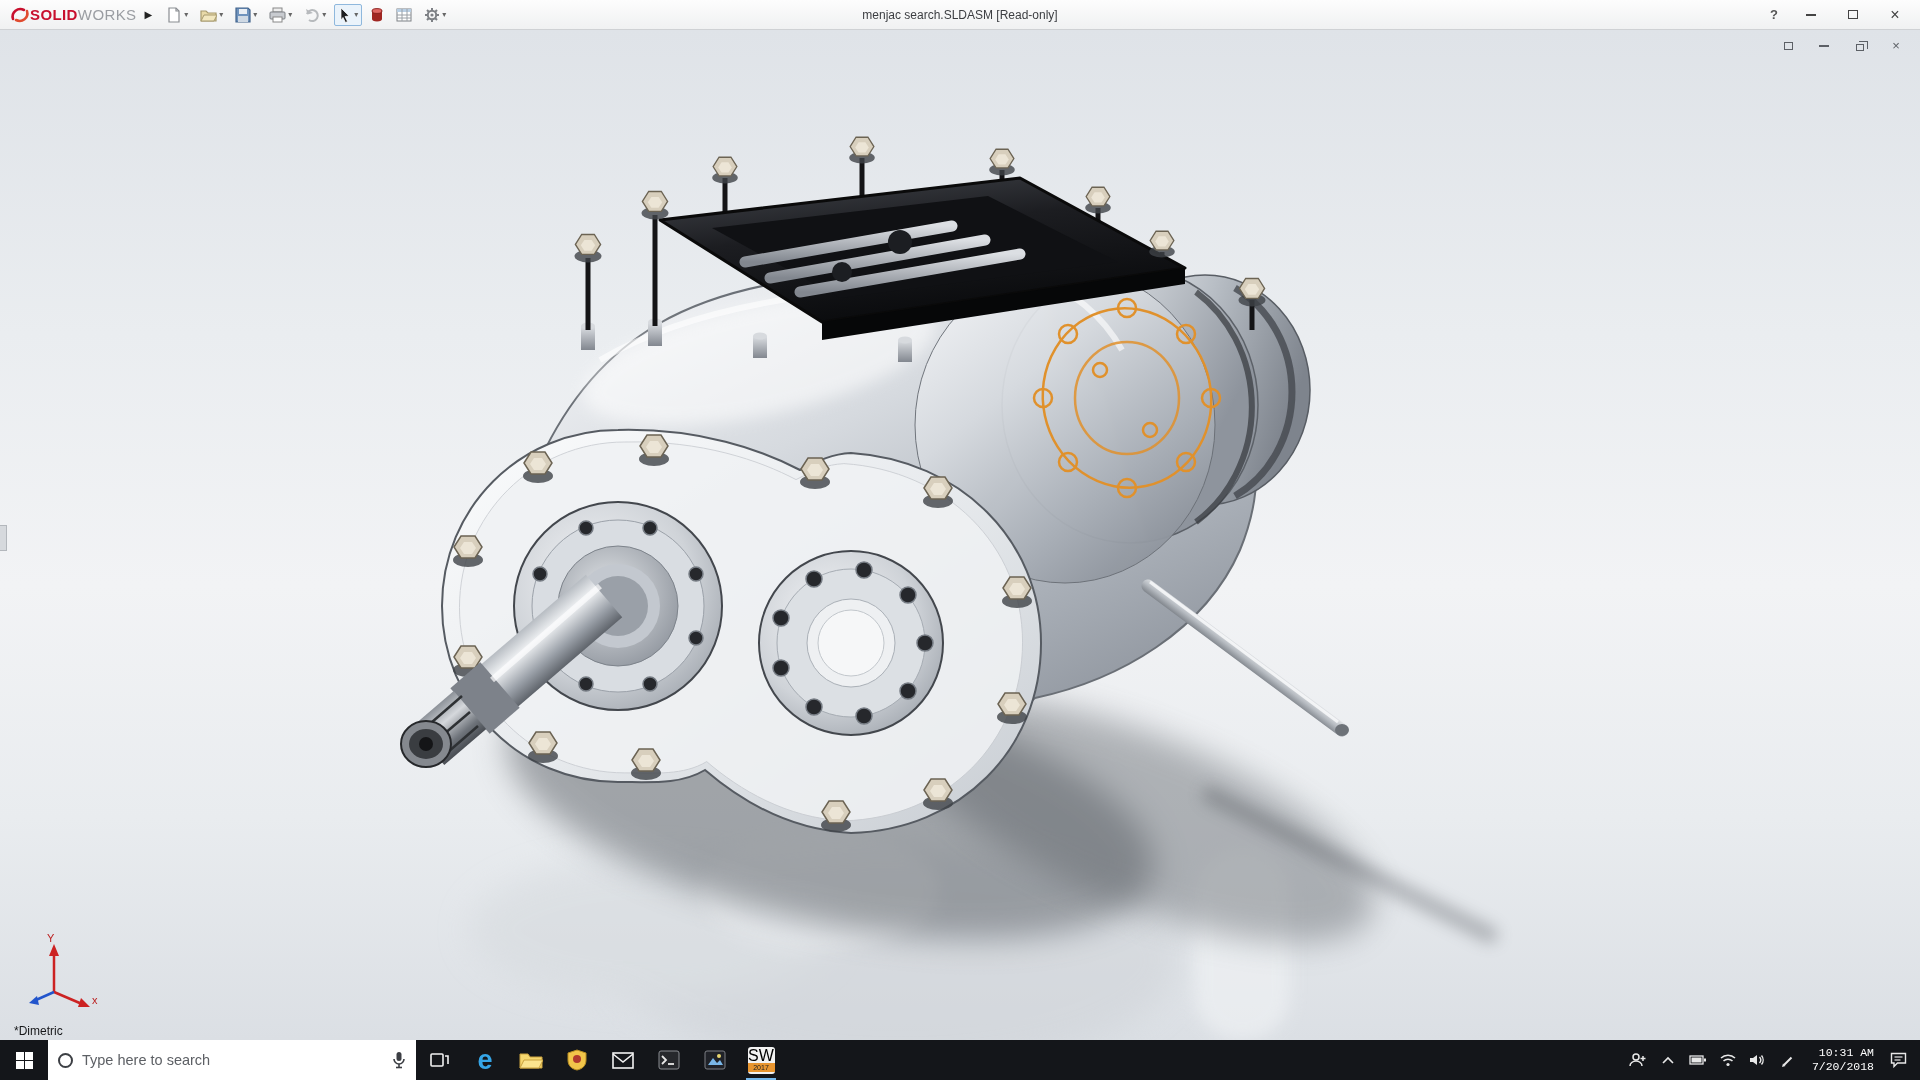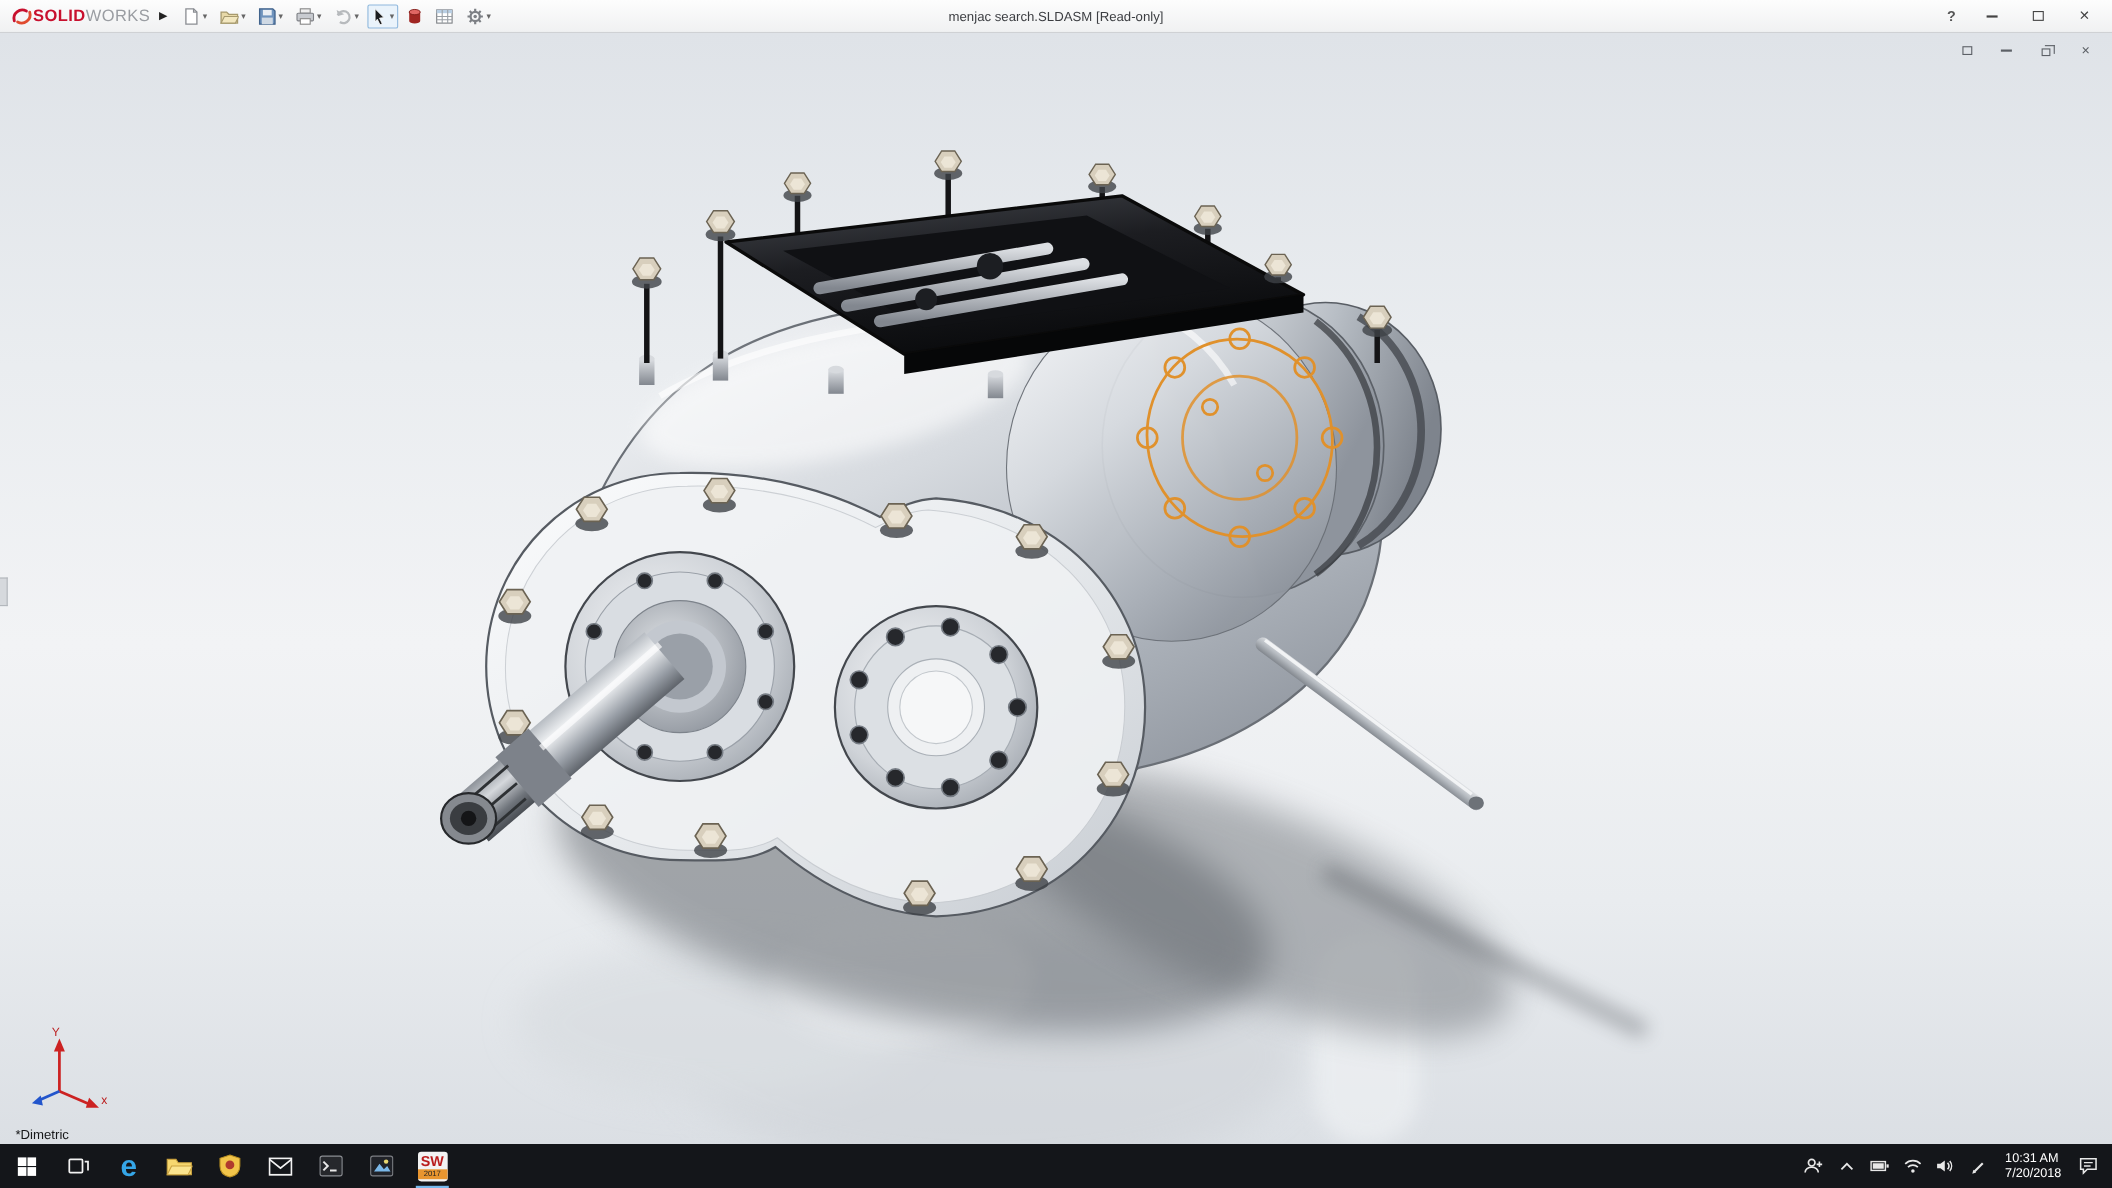--- a/index.html
+++ b/index.html
@@ -52,27 +52,27 @@
   .search { width:368px; background:#fff; display:flex; align-items:center; gap:9px; padding:0 10px; }
   .search .ring { width:15px; height:15px; border:2px solid #3c3f44; border-radius:50%; flex:0 0 auto; }
   .search input { flex:1; border:none; outline:none; font-size:14.5px; color:#333;
     font-family:"Liberation Sans","DejaVu Sans",sans-serif; background:transparent; }
   .search input::placeholder { color:#5d6065; opacity:1; }
   .appicons { display:flex; }
   .app { width:46px; display:flex; align-items:center; justify-content:center; position:relative; }
   .edge-e { font-size:27px; font-weight:bold; color:#35a6e8; line-height:27px; }
   .sw-tile { width:27px; height:27px; background:#f2f2f2; border-radius:3px; display:flex;
     flex-direction:column; align-items:center; justify-content:center; overflow:hidden; }
-  .sw-tile .sw { color:#b91c1c; font-weight:bold; font-size:13px; line-height:14px; }
+  .sw-tile .sw { color:#000000; font-weight:normal; font-size:16px; line-height:14px; }
   .sw-tile .yr { background:#e8952f; color:#222; font-size:7px; line-height:9px; width:100%; text-align:center; }
   .app.running::after { content:""; position:absolute; left:8px; right:8px; bottom:0;
     height:2px; background:#76b9ed; }
   .tray { margin-left:auto; display:flex; align-items:center; }
   .tray-ic { width:30px; display:flex; align-items:center; justify-content:center; height:100%; }
-  .clock { text-align:left; font-size:11.5px; line-height:14px; padding:0 9px; }
+  .clock { text-align:right; font-size:11.5px; line-height:14px; padding:0 9px;font-family:Liberation Mono, monospace; }
   .show-desktop { width:7px; border-left:1px solid #3a3d42; }
 
   .scr { fill:#26282c; stroke:#767c84; stroke-width:1.5; }
   .sel { stroke:#e0912c; fill:none; stroke-width:2.5; }
 </style>
 </head>
 <body>
 
 <div class="screen">
 
@@ -444,20 +444,30 @@
   <footer class="taskbar">
     <div class="tb-btn">
       <svg width="17" height="17" viewBox="0 0 17 17">
           <rect x="0" y="0" width="8" height="8" fill="#fff"></rect>
           <rect x="9" y="0" width="8" height="8" fill="#fff"></rect>
           <rect x="0" y="9" width="8" height="8" fill="#fff"></rect>
           <rect x="9" y="9" width="8" height="8" fill="#fff"></rect>
         </svg>
     </div>
 
+    <div class="search">
+      <span class="ring"></span>
+      <input type="text" placeholder="Type here to search" style="">
+      <svg width="14" height="18" viewBox="0 0 14 18">
+        <rect x="4.5" y="1" width="5" height="9" rx="2.5" fill="#3c3f44"></rect>
+        <path d="M2 8 a5 5 0 0 0 10 0" fill="none" stroke="#3c3f44" stroke-width="1.6"></path>
+        <line x1="7" y1="13" x2="7" y2="16" stroke="#3c3f44" stroke-width="1.6"></line>
+        <line x1="4" y1="16.5" x2="10" y2="16.5" stroke="#3c3f44" stroke-width="1.6"></line>
+      </svg>
+    </div>
 
     <div class="appicons">
       <div class="app">
         <svg width="22" height="20" viewBox="0 0 22 20">
             <rect x="3" y="4" width="12" height="12" fill="none" stroke="#f2f2f2" stroke-width="1.6" rx="1"></rect>
             <path d="M17 6 h3 v8" fill="none" stroke="#f2f2f2" stroke-width="1.6"></path>
           </svg>
       </div>
       <div class="app">
           <span class="edge-e">e</span>

